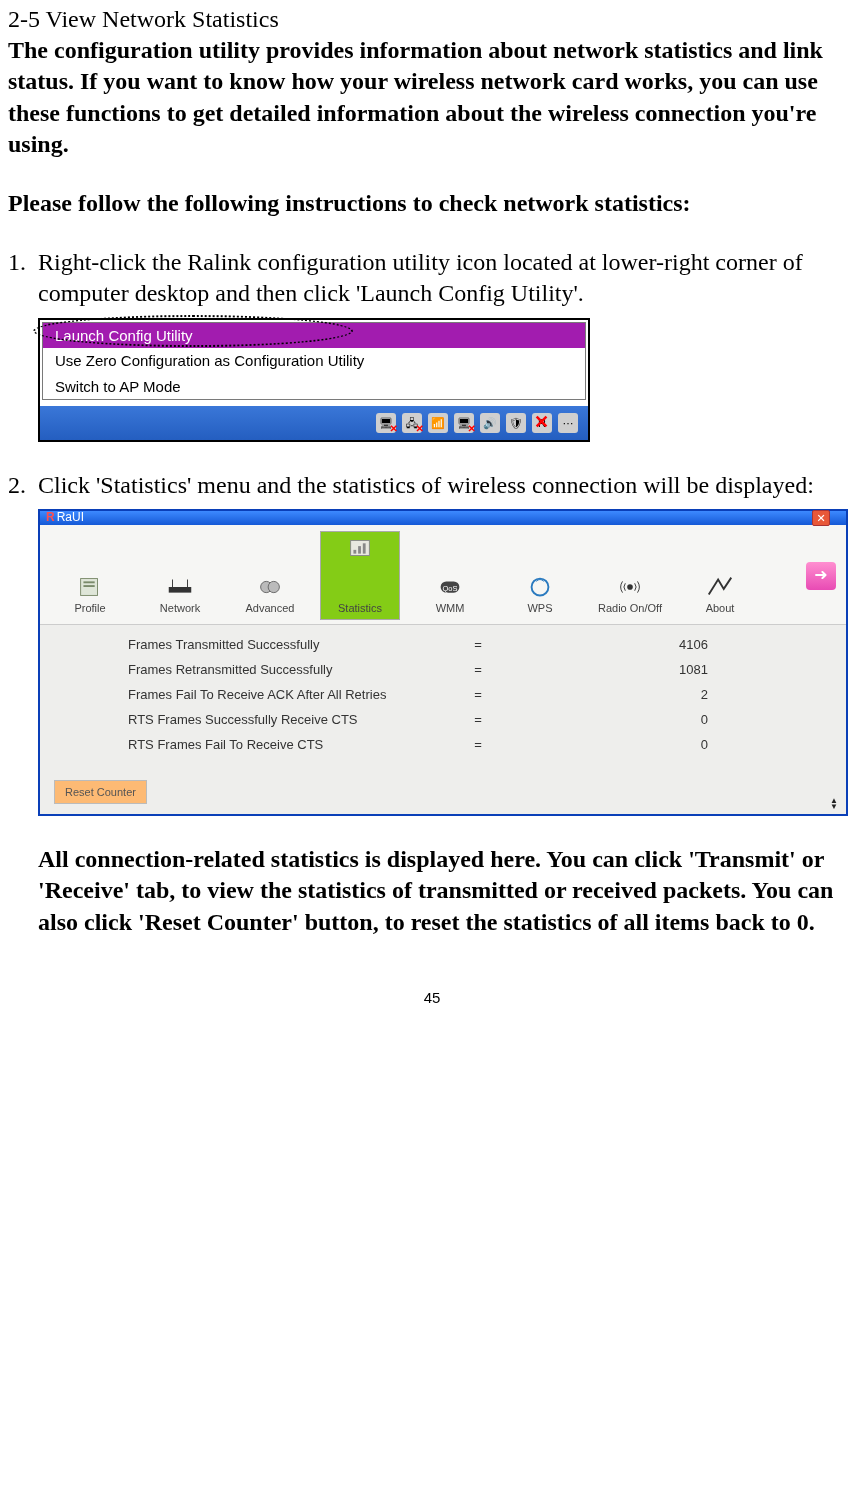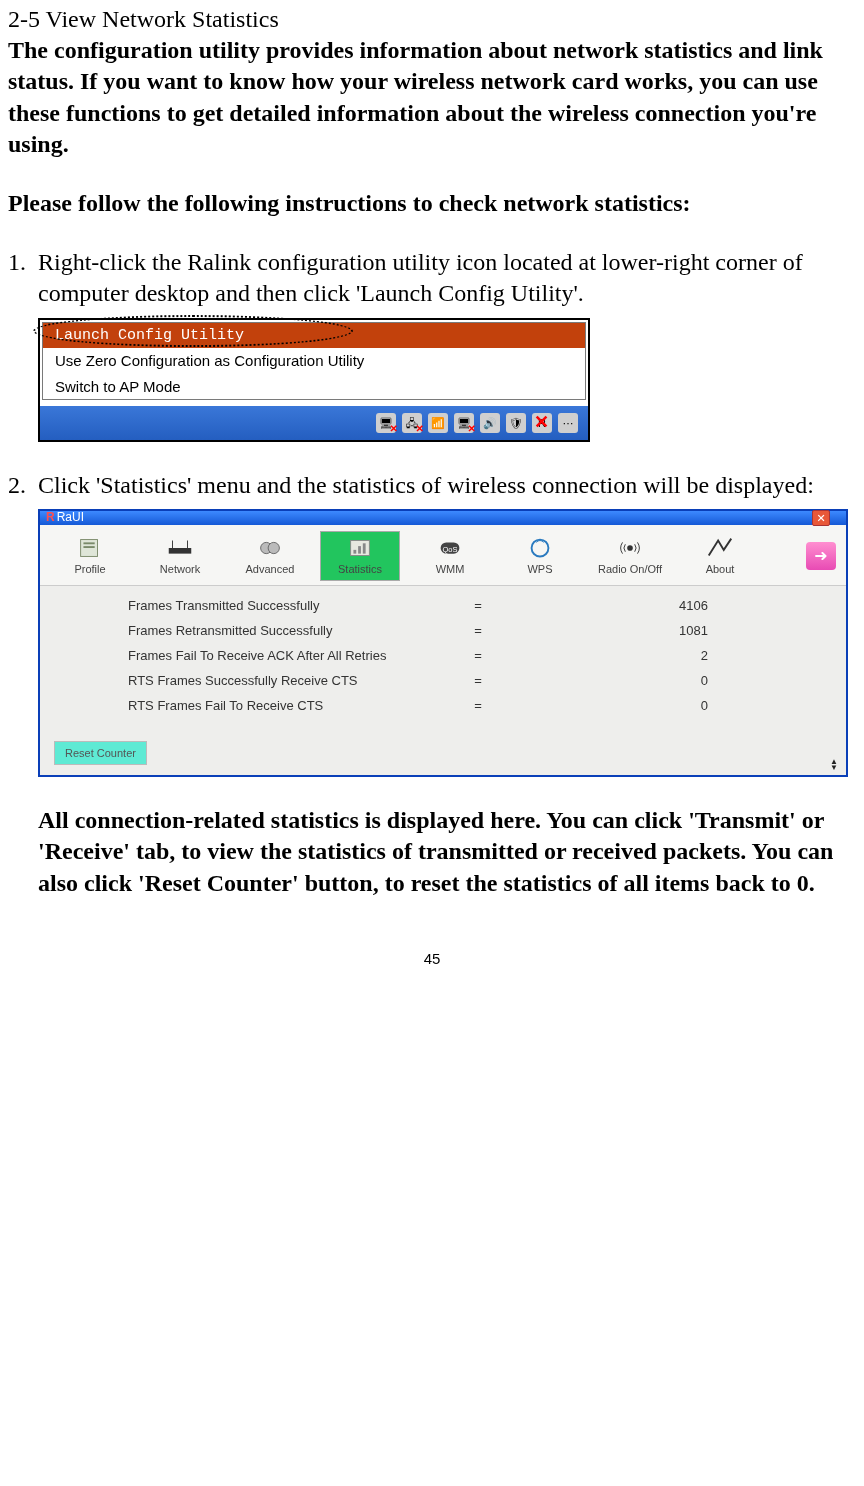--- a/index.html
+++ b/index.html
@@ -24,24 +24,23 @@
       width: 552px;
       border: 2px solid #000;
       background: #fff;
       font-family: Tahoma, Arial, sans-serif;
       font-size: 15px;
       color: #000;
     }
     .ss1-menu { border: 1px solid #7a7a7a; margin: 2px 2px 6px 2px; background: #fff; }
     .ss1-item { padding: 3px 12px; }
     .ss1-item.hl {
-      background: #c2410c;
+      background: #a21caf;
       color: #fff;
       position: relative;
-      font-family: Liberation Mono, monospace;
     }
     .dotted-oval {
       position: absolute;
       border: 2px dotted #000;
       border-radius: 50%;
       left: -10px; top: -8px;
       width: 320px; height: 32px;
       pointer-events: none;
     }
     .ss1-tray {
@@ -111,21 +110,21 @@
     }
     .ss2-tbtn {
       display:flex; flex-direction:column; align-items:center;
       width: 80px;
       padding: 4px 2px;
       font-size:11px;
       color:#444;
       border:1px solid transparent;
       text-align:right;
     }
-    .ss2-tbtn.active { border:1px solid #aaa; background:#22c55e; }
+    .ss2-tbtn.active { border:1px solid #aaa; background:#84cc16;gap:39px; }
     .ss2-tbtn svg { width:30px; height:24px; }
     .ss2-tbtn .lbl { margin-top:2px; }
     .ss2-arrow {
       width:30px; height:28px;
       background: linear-gradient(#ff8fd0,#e84bb4);
       color:#fff; display:flex;align-items:center;justify-content:center;
       border-radius:4px;
       margin-left:auto;
       align-self:center;
       font-size:16px;
@@ -152,21 +151,21 @@
     }
     .ss2-row { display:flex; padding:4px 0; }
     .ss2-row .k { width: 300px; }
     .ss2-row .eq { width: 100px; text-align:center; }
     .ss2-row .v { width: 180px; text-align:right; }
     .ss2-reset {
       margin: 18px 10px 10px 14px;
       display:inline-block;
       padding: 4px 10px;
       font-size:11px;
-      background:#5eead4;
+      background:#fdba74;
       border:1px solid #bbb;
       color:#555;
     }
     .ss2-carets {
       position:absolute; bottom:4px; right:8px;
       display:flex; flex-direction:column; gap:-4px;
       font-size:8px; color:#222; line-height:6px;
     }
     .page-num {
       text-align:center; font-family: Arial, sans-serif;

